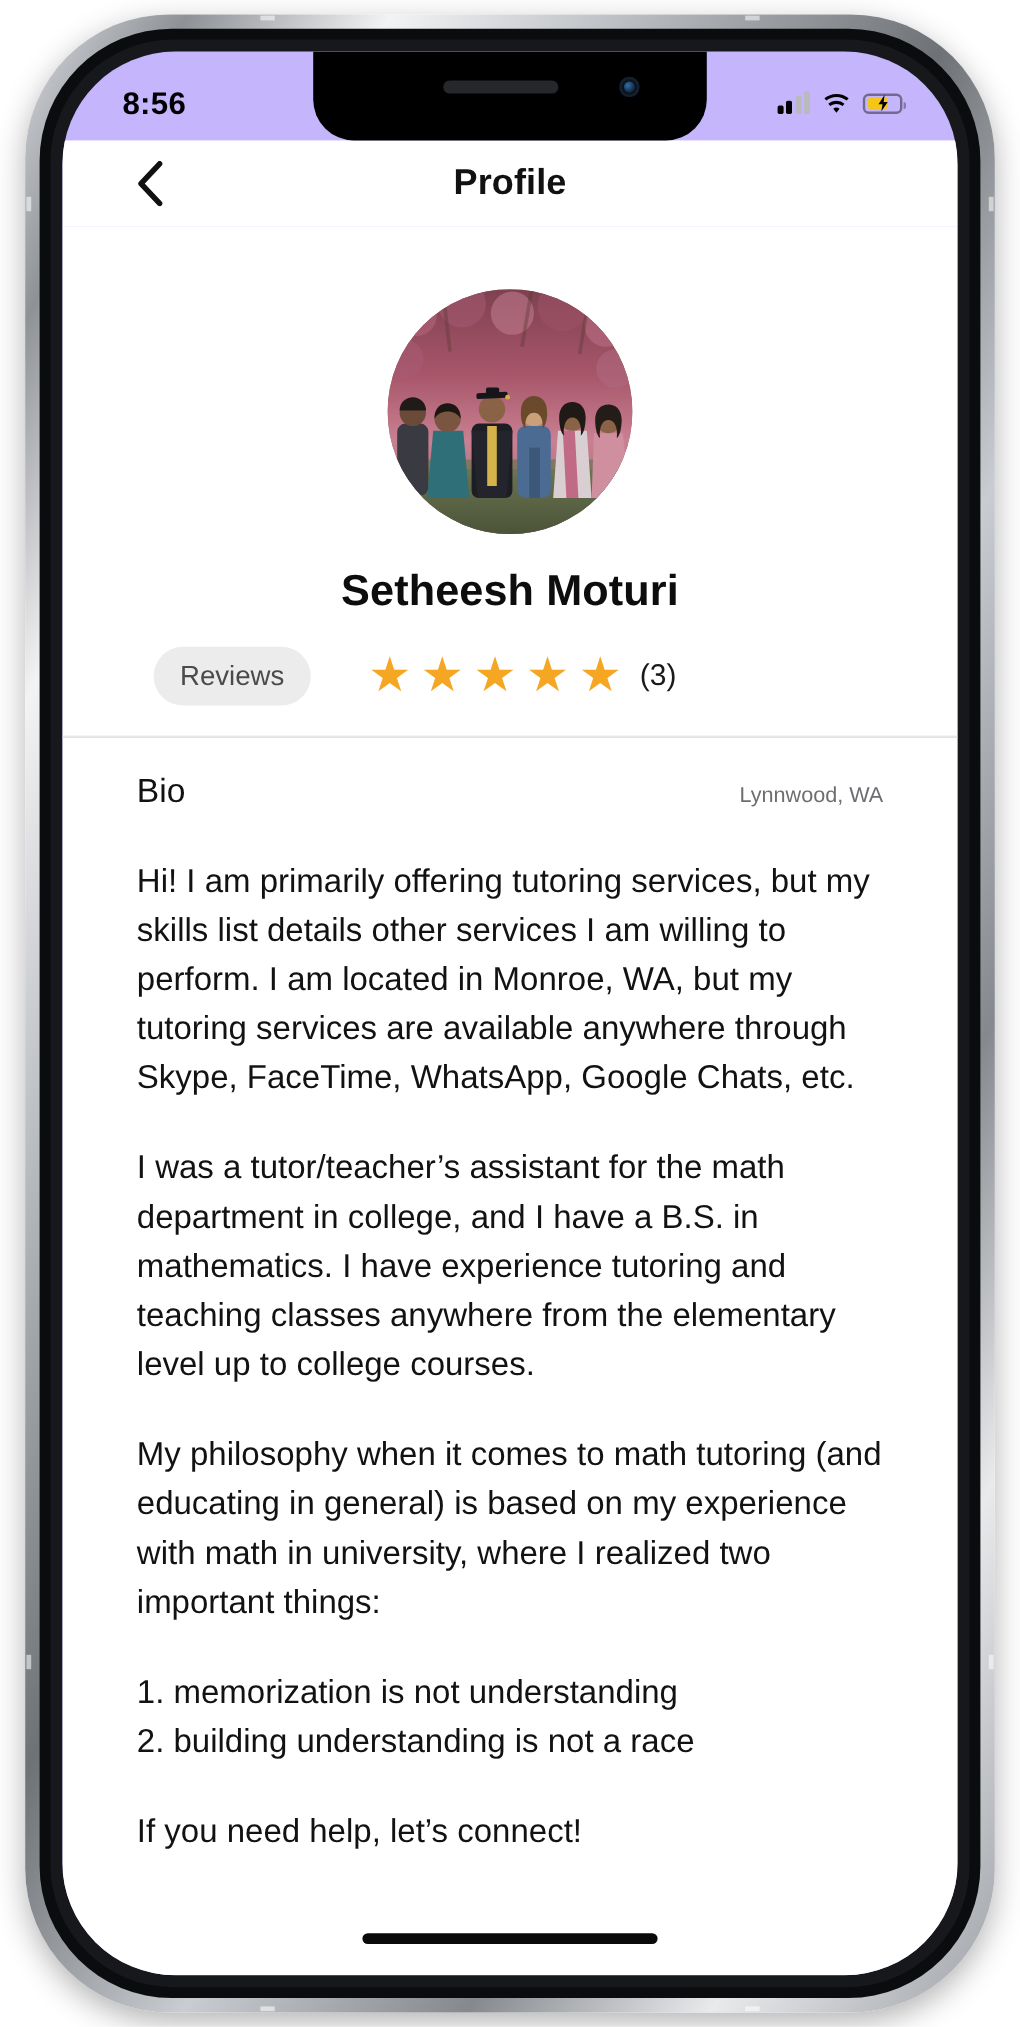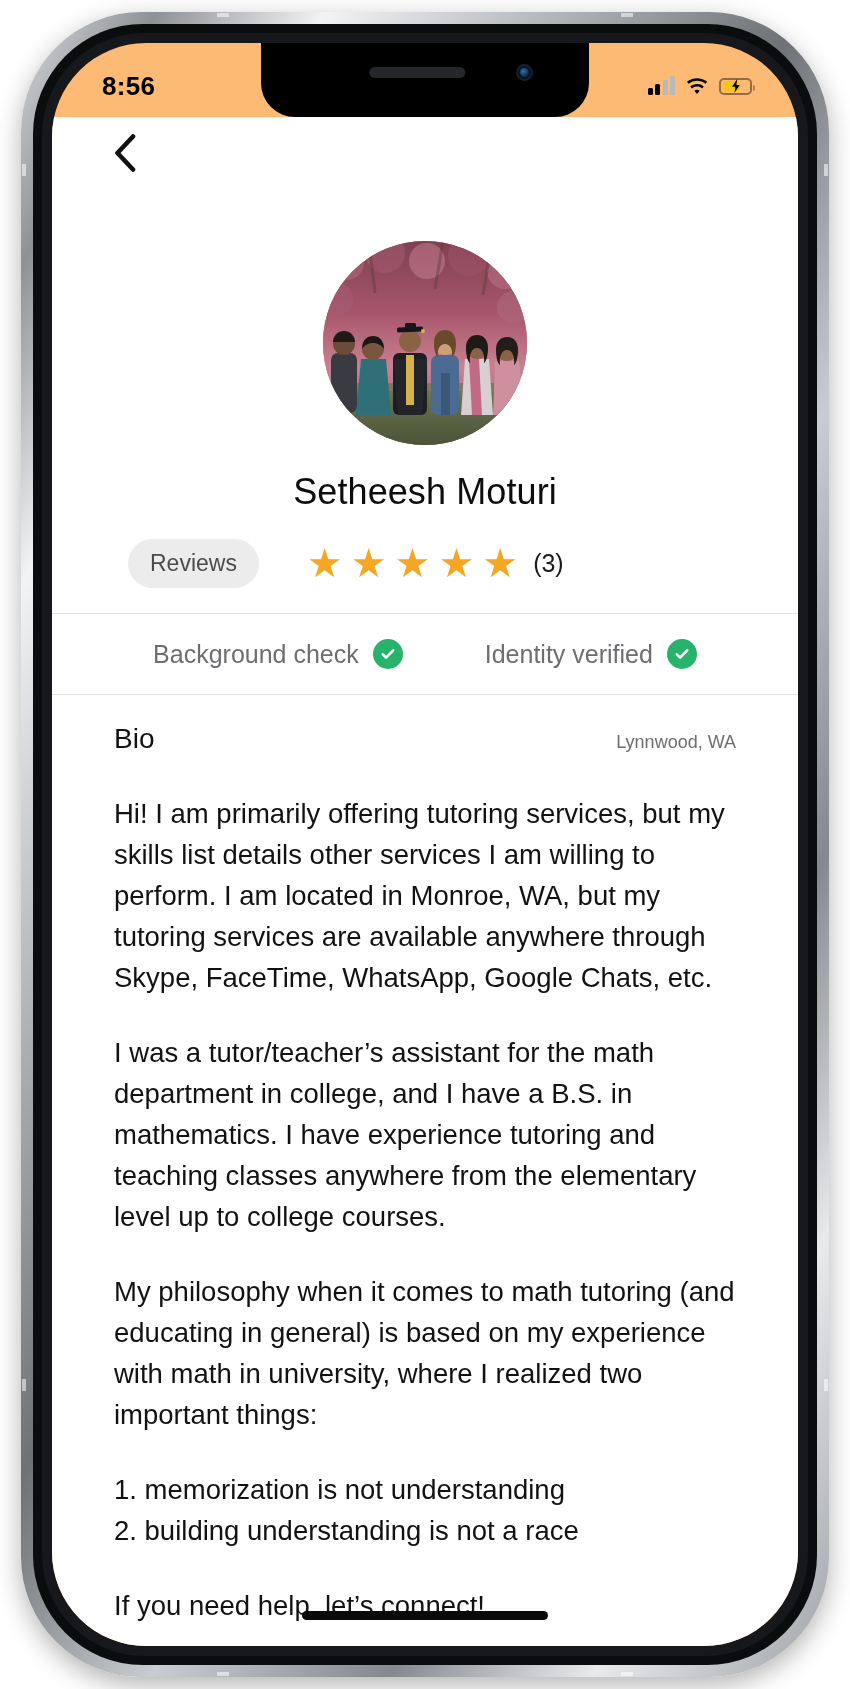--- a/index.html
+++ b/index.html
@@ -45,21 +45,21 @@
     border-radius: 102px;
     background: #17181b;
   }
   .screen {
     position: absolute;
     left: 10px;
     top: 10px;
     right: 10px;
     bottom: 10px;
     border-radius: 94px;
-    background: #fdba74;
+    background: #c4b5fd;
     overflow: hidden;
     padding-left: 30px;
   }
 
   
   .btn-side {
     position: absolute;
     background: linear-gradient(180deg,#bcbfc4,#7f8287 50%,#c6c9cd);
     border-radius: 3px;
   }
@@ -264,21 +264,21 @@
     border-radius: 50%;
     overflow: hidden;
     background: #8d6a6f;
   }
   .avatar svg { display: block; width: 100%; height: 100%; }
 
   .profile-name {
     margin-top: 26px;
     text-align: center;
     font-size: 36px;
-    font-weight: normal;
+    font-weight: bold;
     color: #0d0d0d;
     letter-spacing: 0.1px;
   }
 
   .rating-row {
     margin-top: 22px;
     height: 56px;
     display: flex;
     align-items: center;
     padding: 0 78px 0 76px;
@@ -436,20 +436,21 @@
             </div>
           </div>
         </div>
 
         <div class="navbar">
           <div class="back-btn">
             <svg width="22" height="38" viewBox="0 0 22 38">
               <path d="M19 2.5L3.5 19 19 35.5" fill="none" stroke="#111" stroke-width="4.6" stroke-linecap="round" stroke-linejoin="round"></path>
             </svg>
           </div>
+          <div class="nav-title">Profile</div>
         </div>
 
         <div class="content">
 
           <div class="avatar-wrap">
             <div class="avatar">
               <svg viewBox="0 0 204 204" preserveAspectRatio="xMidYMid slice">
                 <defs>
                   <linearGradient id="blossom" x1="0" y1="0" x2="0" y2="1">
                     <stop offset="0%" stop-color="#7e4150"></stop>
@@ -534,38 +535,20 @@
               <span class="star">★</span>
               <span class="star">★</span>
               <span class="star">★</span>
               <span class="star">★</span>
               <span class="review-count">(3)</span>
             </div>
           </div>
 
           <div class="divider"></div>
 
-          <div class="verify-row">
-            <div class="verify-item">
-              <span class="verify-label">Background check</span>
-              <span class="check-badge">
-                <svg width="18" height="18" viewBox="0 0 18 18">
-                  <path d="M3.8 9.3l3.3 3.4 7.1-7.4" fill="none" stroke="#fff" stroke-width="2.6" stroke-linecap="round" stroke-linejoin="round"></path>
-                </svg>
-              </span>
-            </div>
-            <div class="verify-item">
-              <span class="verify-label">Identity verified</span>
-              <span class="check-badge">
-                <svg width="18" height="18" viewBox="0 0 18 18">
-                  <path d="M3.8 9.3l3.3 3.4 7.1-7.4" fill="none" stroke="#fff" stroke-width="2.6" stroke-linecap="round" stroke-linejoin="round"></path>
-                </svg>
-              </span>
-            </div>
-          </div>
 
           <div class="divider" style="margin-top:0;"></div>
 
           <div class="bio-header">
             <span class="bio-title">Bio</span>
             <span class="bio-location">Lynnwood, WA</span>
           </div>
 
           <div class="bio-body">
             <p class="bio-para">Hi! I am primarily offering tutoring services, but my skills list details other services I am willing to perform. I am located in Monroe, WA, but my tutoring services are available anywhere through Skype, FaceTime, WhatsApp, Google Chats, etc.</p>

